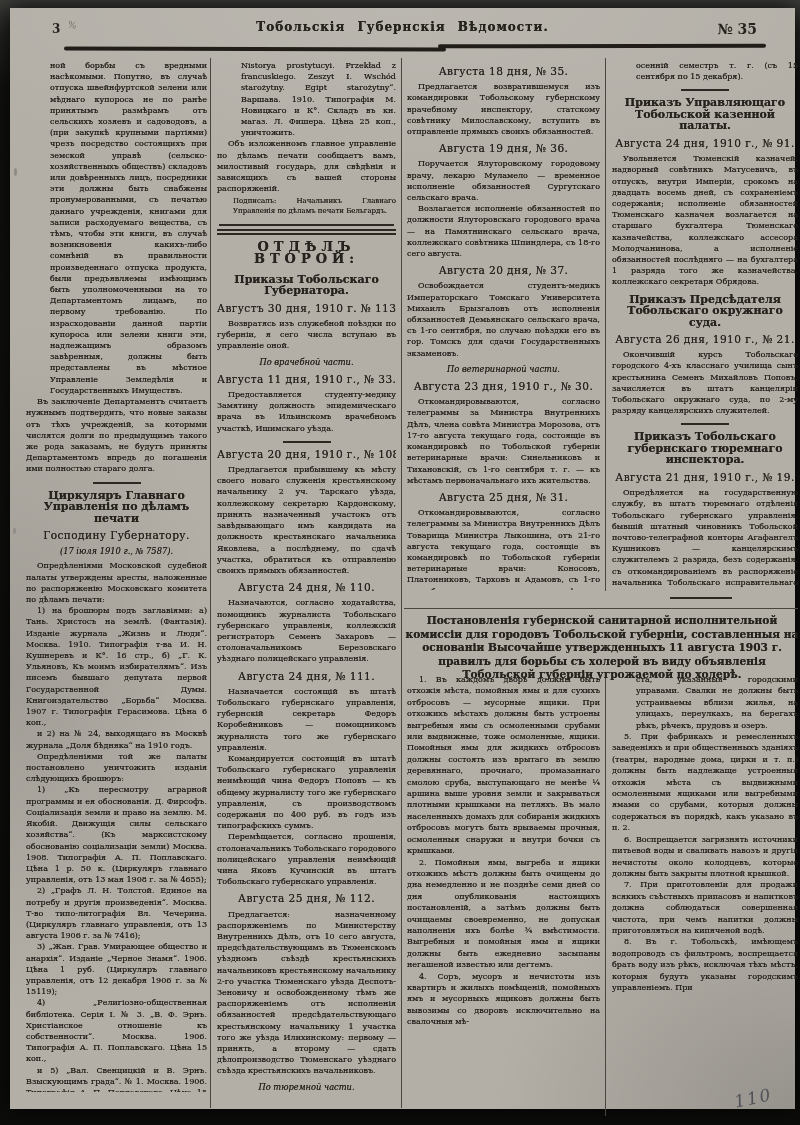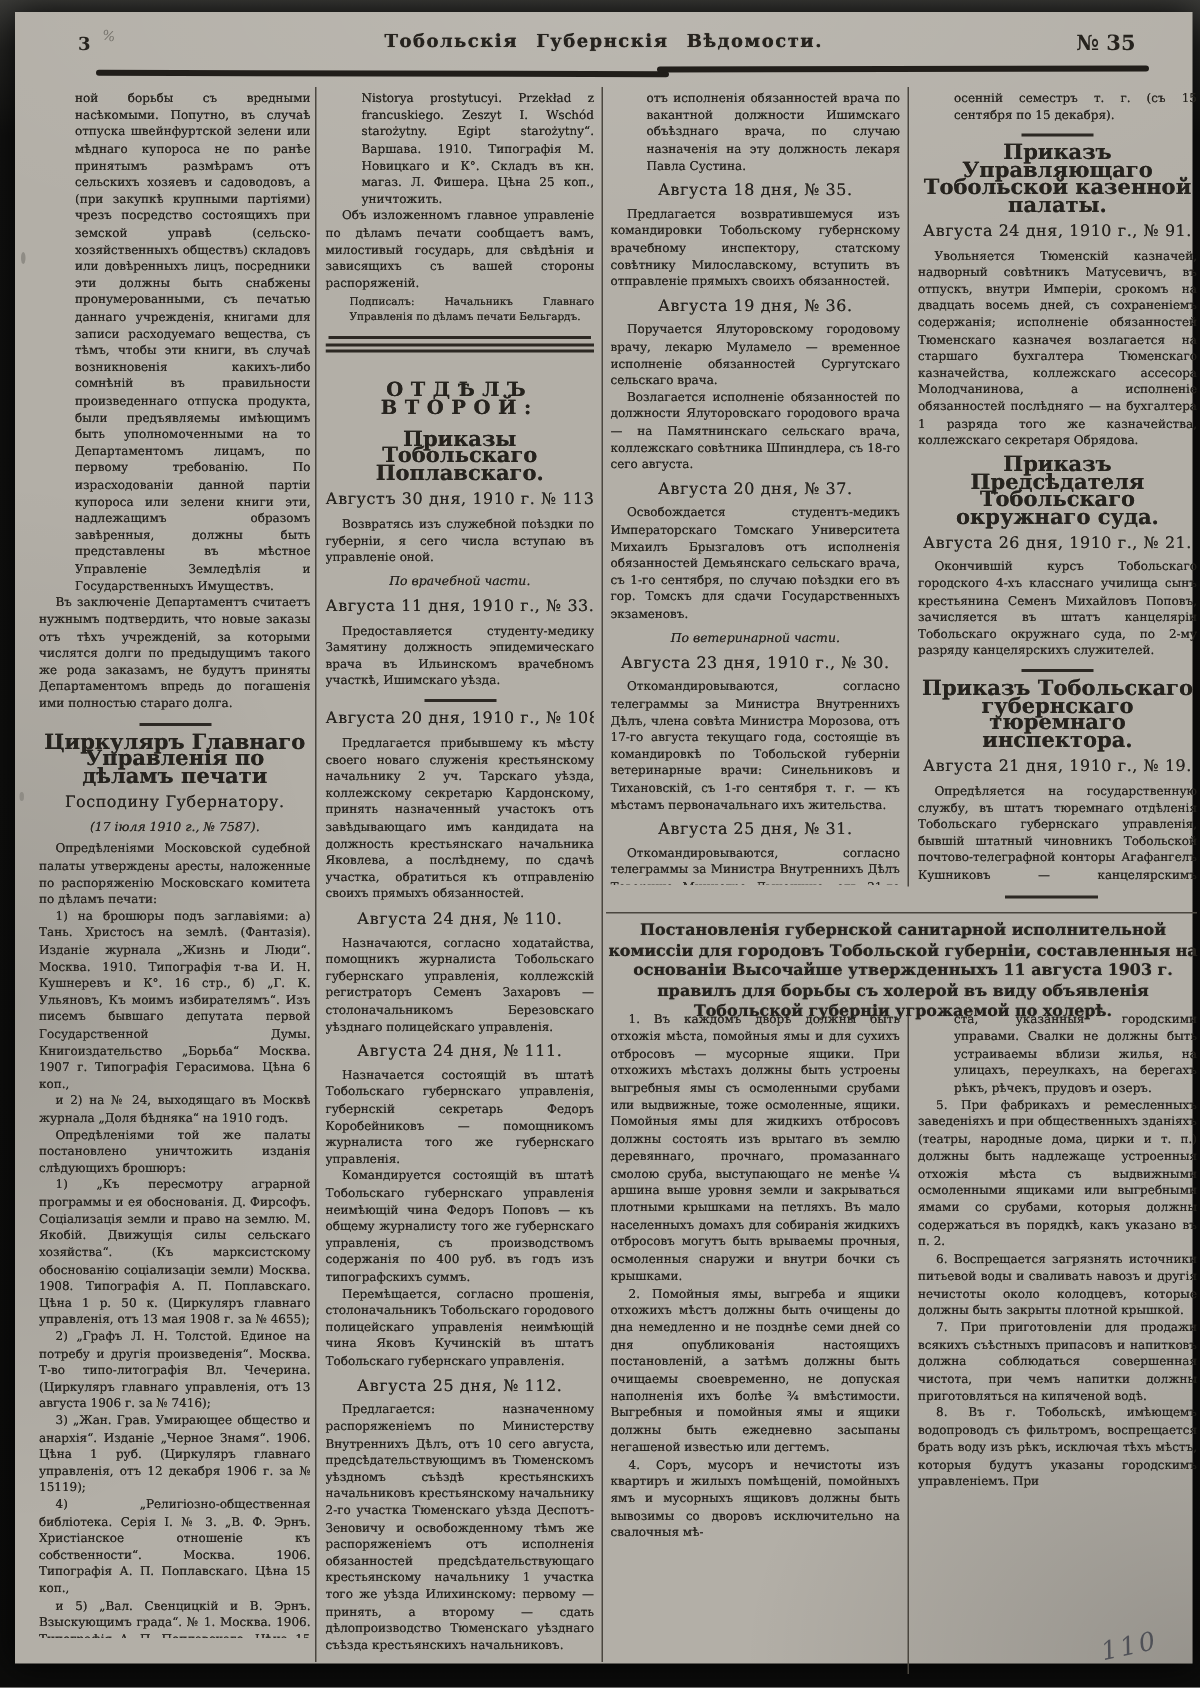--- a/index.html
+++ b/index.html
@@ -42,28 +42,28 @@
   .vrule{position:absolute;width:1px;background:#4a463f;}
   .v1{left:200px;top:50px;height:1050px;}
   .v2{left:391px;top:50px;height:1050px;}
   .v3{left:595px;top:50px;height:533px;}
   .v4{left:595px;top:664px;height:444px;}
 
   
   .blk{text-shadow:0 0 .4px rgba(38,35,30,.85);}
   .p{text-align:justify;text-indent:11px;}
   .pn{text-align:justify;margin-left:24px;}
-  .hb{font-weight:bold;text-align:center;font-size:14px;line-height:11.5px;margin:6px 2px 4px;}
+  .hb{font-weight:bold;text-align:center;font-size:11px;line-height:11.5px;margin:6px 2px 4px;}
   .hi{font-style:italic;text-align:center;font-size:8.3px;margin:5px 0 3px;}
   .date{text-align:center;font-size:10.6px;letter-spacing:.4px;margin:6px 0 4px;white-space:nowrap;}
   .rule{height:2px;background:#2c2823;width:48px;margin:7px auto 6px;}
   .rulew{height:2px;background:#2c2823;margin:8px 2px 2px;}
   .sig{font-size:7px;line-height:9.5px;text-align:justify;padding-left:16px;margin-top:3px;}
   .section{
-    margin-top:3px;padding-top:20px;border-top:6px double #2c2823;
+    margin-top:3px;padding-top:6px;border-top:6px double #2c2823;
     font-weight:bold;font-size:13px;letter-spacing:5px;text-align:center;
     padding-bottom:4px;
   }
 
   
   #san-toprule{position:absolute;left:394px;top:600px;width:394px;height:1px;background:#4a463f;}
   #san-dash{position:absolute;left:660px;top:589px;width:62px;height:2px;background:#2c2823;}
   .san-title{
     position:absolute;left:394px;top:606px;width:396px;margin:0;
     font-size:10.6px;line-height:13.5px;font-weight:bold;text-align:center;
@@ -107,41 +107,40 @@
       <div class="blk p">4) „Религіозно-общественная библіотека. Серія I. № 3. „В. Ф. Эрнъ. Христіанское отношеніе къ собственности“. Москва. 1906. Типографія А. П. Поплавскаго. Цѣна 15 коп.,</div>
       <div class="blk p">и 5) „Вал. Свенцицкій и В. Эрнъ. Взыскующимъ града“. № 1. Москва. 1906. Типографія А. П. Поплавскаго. Цѣна 15 коп. (Циркуляръ главнаго управленія, отъ 29 іюля 1909 г. за № 6718).</div>
       <div class="blk p">Опредѣленіемъ Новочеркасской судебной палаты утвержденъ арестъ, наложенный по распоряженію инспектора по дѣламъ печати въ гор. Ростовѣ-на-Дону, на брошюру, подъ заглавіемъ „А. Пѣшехоновъ. Основныя задачи аграрной реформы. Изд. Парамонова. Ростовъ-на-Дону. Типографія Теръ-Абраміанъ“.</div>
     </div>
   <div id="col2" class="col">
       <div class="blk pn">Nistorya prostytucyi. Przekład z francuskiego. Zeszyt I. Wschód starożytny. Egipt starożytny“. Варшава. 1910. Типографія М. Новицкаго и К°. Складъ въ кн. магаз. Л. Фишера. Цѣна 25 коп., уничтожить.</div>
       <div class="blk p">Объ изложенномъ главное управленіе по дѣламъ печати сообщаетъ вамъ, милостивый государь, для свѣдѣнія и зависящихъ съ вашей стороны распоряженій.</div>
       <div class="blk sig">Подписалъ: Начальникъ Главнаго Управленія по дѣламъ печати Бельгардъ.</div>
       <div class="blk rulew"></div>
       <div class="blk section">ОТДѢЛЪ ВТОРОЙ:</div>
-      <div class="blk hb">Приказы Тобольскаго Поплавскаго.</div>
+      <div class="blk hb">Приказы Тобольскаго Губернатора.</div>
       <div class="blk date">Августъ 30 дня, 1910 г. № 113.</div>
       <div class="blk p">Возвратясь изъ служебной поѣздки по губерніи, я сего числа вступаю въ управленіе оной.</div>
       <div class="blk hi">По врачебной части.</div>
       <div class="blk date">Августа 11 дня, 1910 г., № 33.</div>
       <div class="blk p">Предоставляется студенту-медику Замятину должность эпидемическаго врача въ Ильинскомъ врачебномъ участкѣ, Ишимскаго уѣзда.</div>
       <div class="blk rule"></div>
       <div class="blk date">Августа 20 дня, 1910 г., № 108.</div>
       <div class="blk p">Предлагается прибывшему къ мѣсту своего новаго служенія крестьянскому начальнику 2 уч. Тарскаго уѣзда, коллежскому секретарю Кардонскому, принять назначенный участокъ отъ завѣдывающаго имъ кандидата на должность крестьянскаго начальника Яковлева, а послѣднему, по сдачѣ участка, обратиться къ отправленію своихъ прямыхъ обязанностей.</div>
       <div class="blk date">Августа 24 дня, № 110.</div>
       <div class="blk p">Назначаются, согласно ходатайства, помощникъ журналиста Тобольскаго губернскаго управленія, коллежскій регистраторъ Семенъ Захаровъ — столоначальникомъ Березовскаго уѣзднаго полицейскаго управленія.</div>
       <div class="blk date">Августа 24 дня, № 111.</div>
       <div class="blk p">Назначается состоящій въ штатѣ Тобольскаго губернскаго управленія, губернскій секретарь Федоръ Коробейниковъ — помощникомъ журналиста того же губернскаго управленія.</div>
       <div class="blk p">Командируется состоящій въ штатѣ Тобольскаго губернскаго управленія неимѣющій чина Федоръ Поповъ — къ общему журналисту того же губернскаго управленія, съ производствомъ содержанія по 400 руб. въ годъ изъ типографскихъ суммъ.</div>
       <div class="blk p">Перемѣщается, согласно прошенія, столоначальникъ Тобольскаго городового полицейскаго управленія неимѣющій чина Яковъ Кучинскій въ штатъ Тобольскаго губернскаго управленія.</div>
       <div class="blk date">Августа 25 дня, № 112.</div>
       <div class="blk p">Предлагается: назначенному распоряженіемъ по Министерству Внутреннихъ Дѣлъ, отъ 10 сего августа, предсѣдательствующимъ въ Тюменскомъ уѣздномъ съѣздѣ крестьянскихъ начальниковъ крестьянскому начальнику 2-го участка Тюменскаго уѣзда Деспотъ-Зеновичу и освобожденному тѣмъ же распоряженіемъ отъ исполненія обязанностей предсѣдательствующаго крестьянскому начальнику 1 участка того же уѣзда Илихинскому: первому — принять, а второму — сдать дѣлопроизводство Тюменскаго уѣзднаго съѣзда крестьянскихъ начальниковъ.</div>
       <div class="blk hi">По тюремной части.</div>
     </div>
   <div id="col3" class="col">
-      <div class="blk pn">отъ исполненія обязанностей врача по вакантной должности Ишимскаго объѣзднаго врача, по случаю назначенія на эту должность лекаря Павла Сустина.</div>
       <div class="blk date">Августа 18 дня, № 35.</div>
       <div class="blk p">Предлагается возвратившемуся изъ командировки Тобольскому губернскому врачебному инспектору, статскому совѣтнику Милославскому, вступить въ отправленіе прямыхъ своихъ обязанностей.</div>
       <div class="blk date">Августа 19 дня, № 36.</div>
       <div class="blk p">Поручается Ялуторовскому городовому врачу, лекарю Муламело — временное исполненіе обязанностей Сургутскаго сельскаго врача.</div>
       <div class="blk p">Возлагается исполненіе обязанностей по должности Ялуторовскаго городового врача — на Памятнинскаго сельскаго врача, коллежскаго совѣтника Шпиндлера, съ 18-го сего августа.</div>
       <div class="blk date">Августа 20 дня, № 37.</div>
       <div class="blk p">Освобождается студентъ-медикъ Императорскаго Томскаго Университета Михаилъ Брызгаловъ отъ исполненія обязанностей Демьянскаго сельскаго врача, съ 1-го сентября, по случаю поѣздки его въ гор. Томскъ для сдачи Государственныхъ экзаменовъ.</div>
       <div class="blk hi">По ветеринарной части.</div>
       <div class="blk date">Августа 23 дня, 1910 г., № 30.</div>
       <div class="blk p">Откомандировываются, согласно телеграммы за Министра Внутреннихъ Дѣлъ, члена совѣта Министра Морозова, отъ 17-го августа текущаго года, состоящіе въ командировкѣ по Тобольской губерніи ветеринарные врачи: Синельниковъ и Тихановскій, съ 1-го сентября т. г. — къ мѣстамъ первоначальнаго ихъ жительства.</div>

